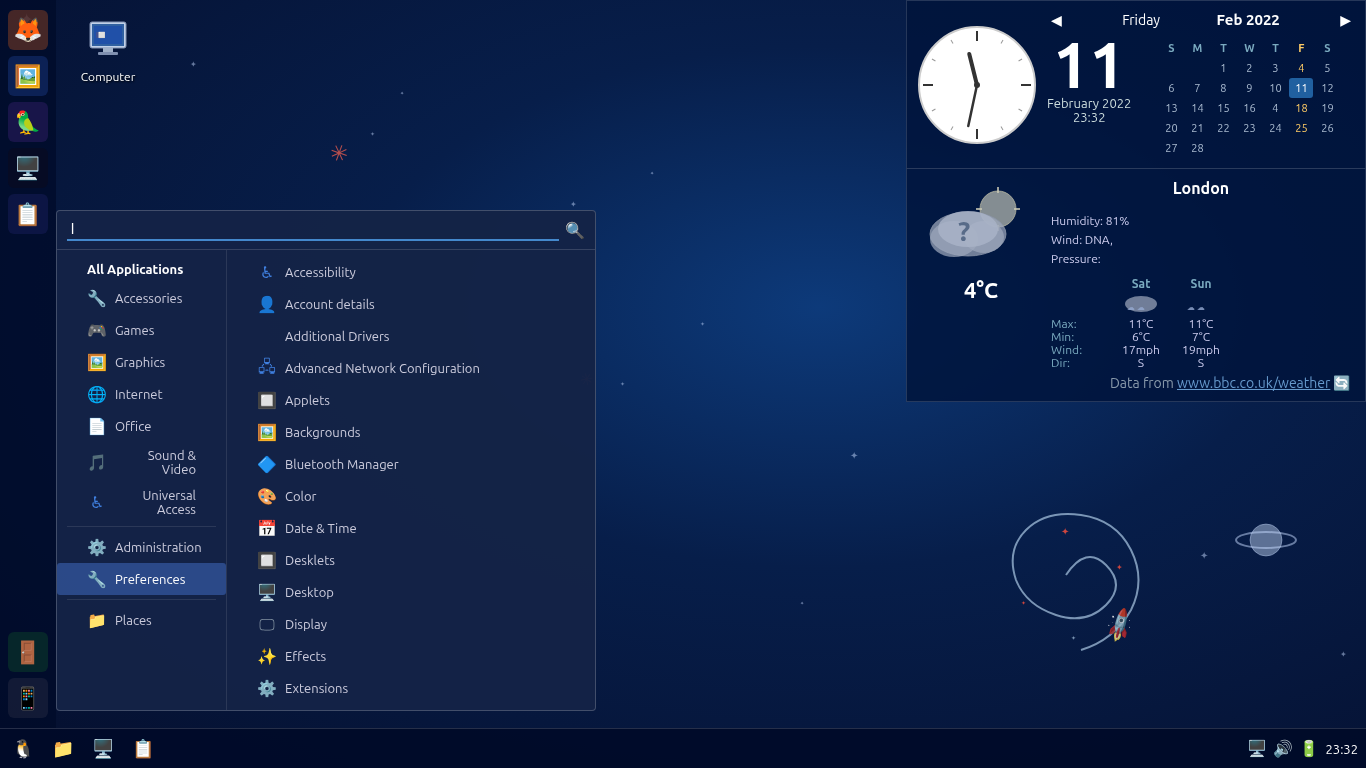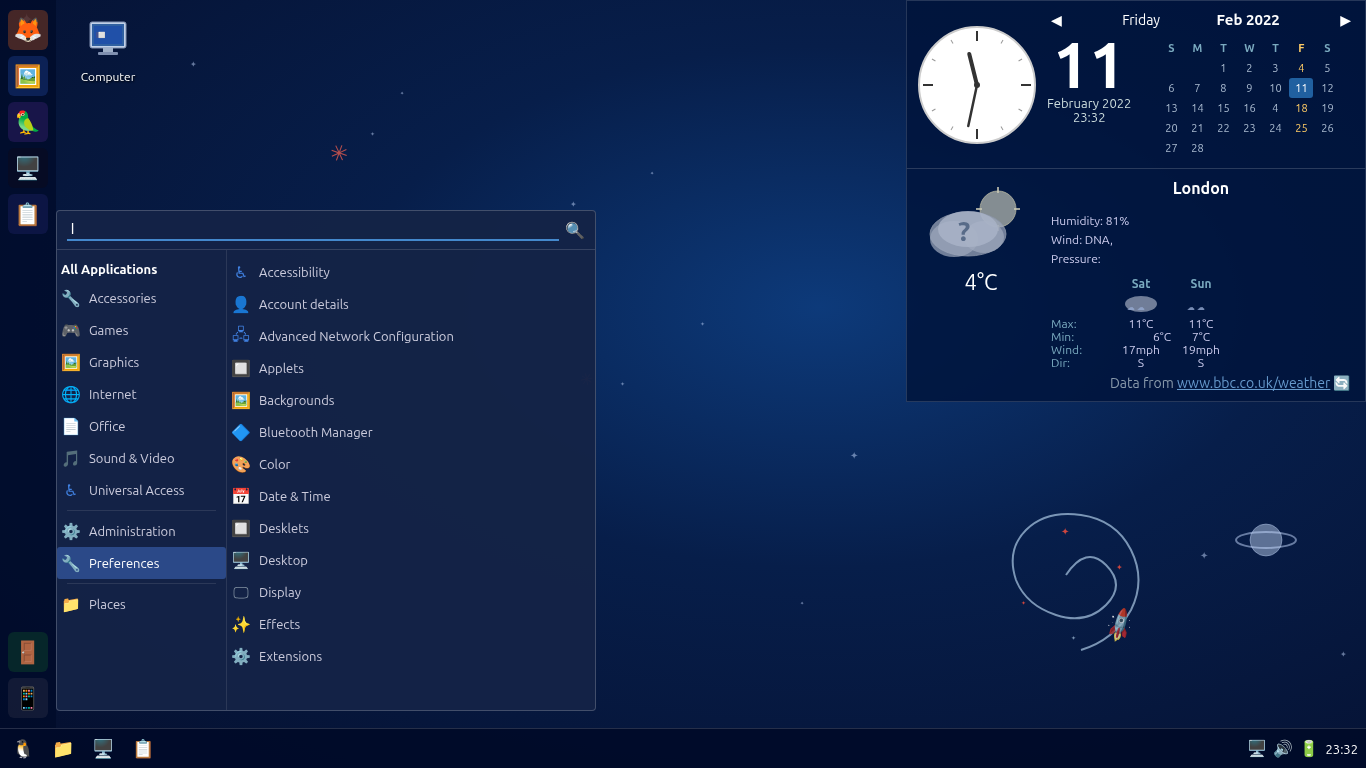--- a/index.html
+++ b/index.html
@@ -177,24 +177,24 @@
     }
 
     .weather-details {
       font-size: 12px;
       color: #cce;
       line-height: 1.6;
     }
 
     .weather-temp-big {
       font-size: 22px;
-      font-weight: normal;
+      font-weight: bold;
       color: white;
       text-align: right;
-      margin-top: 0;
+      margin-top: 8px;
     }
 
     .weather-footer {
       font-size: 14px;
       color: #8899aa;
       margin-top: 6px;
       text-align: right;
     }
 
     .weather-footer a {
@@ -296,21 +296,21 @@
       padding: 6px 0;
     }
 
     .menu-right::-webkit-scrollbar { width: 4px; }
     .menu-right::-webkit-scrollbar-thumb { background: rgba(255,255,255,0.2); }
 
     .menu-item {
       display: flex;
       align-items: center;
       gap: 8px;
-      padding: 6px 4px;
+      padding: 6px 30px;
       color: #ccd;
       font-size: 13px;
       cursor: pointer;
       border-radius: 3px;
       text-align: right;
     }
 
     .menu-item.active {
       background: rgba(60,100,180,0.6);
       color: white;
@@ -628,21 +628,21 @@
                 </svg>
               </td>
             </tr>
             <tr>
               <td style="color:#7aaabf;">Max:</td>
               <td style="text-align:center;">11°C</td>
               <td style="text-align:center;">11°C</td>
             </tr>
             <tr>
               <td style="color:#7aaabf;">Min:</td>
-              <td style="text-align:right;">6°C</td>
+              <td style="text-align:center;">6°C</td>
               <td style="text-align:center;">7°C</td>
             </tr>
             <tr>
               <td style="color:#7aaabf;">Wind:</td>
               <td style="text-align:center;">17mph</td>
               <td style="text-align:center;">19mph</td>
             </tr>
             <tr>
               <td style="color:#7aaabf;">Dir:</td>
               <td style="text-align:center;">S</td>
@@ -743,20 +743,24 @@
       <div class="menu-right">
         <div class="menu-item">
           <span class="item-icon ic-blue">♿</span>
           <span>Accessibility</span>
         </div>
         <div class="menu-item">
           <span class="item-icon ic-blue">👤</span>
           <span>Account details</span>
         </div>
         <div class="menu-item">
+          <span class="item-icon" style="width:20px;"></span>
+          <span>Additional Drivers</span>
+        </div>
+        <div class="menu-item">
           <span class="item-icon ic-blue">🖧</span>
           <span>Advanced Network Configuration</span>
         </div>
         <div class="menu-item">
           <span class="item-icon ic-cyan">🔲</span>
           <span>Applets</span>
         </div>
         <div class="menu-item">
           <span class="item-icon ic-orange">🖼️</span>
           <span>Backgrounds</span>

